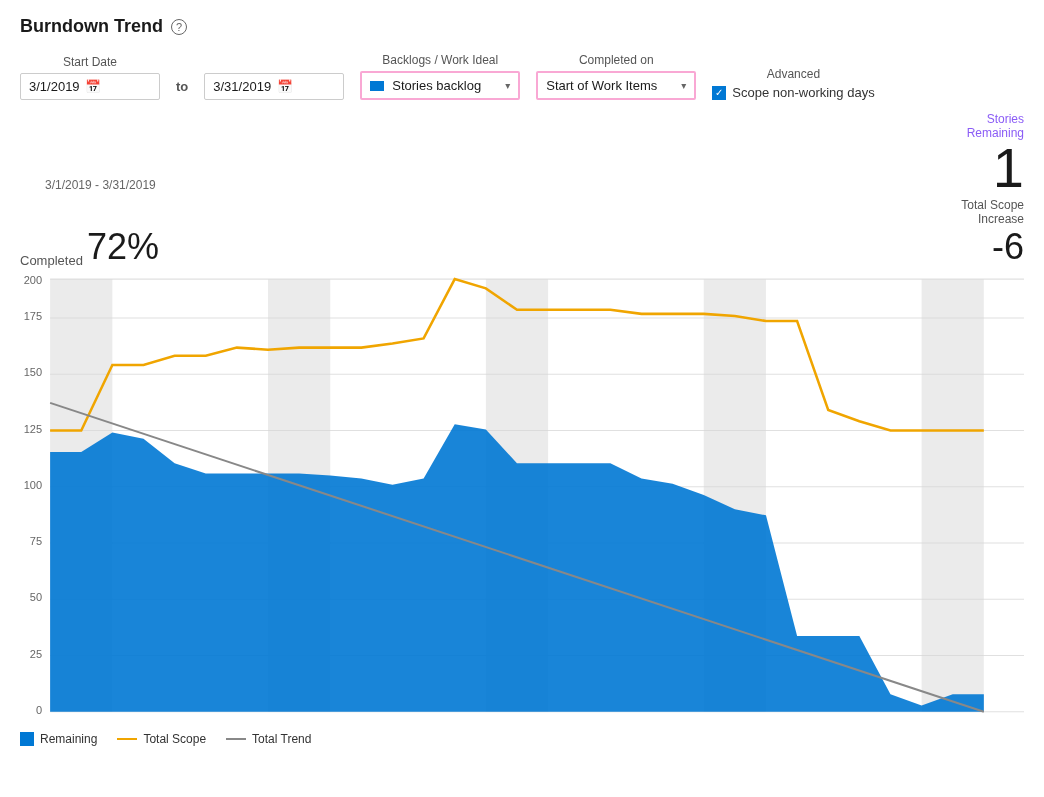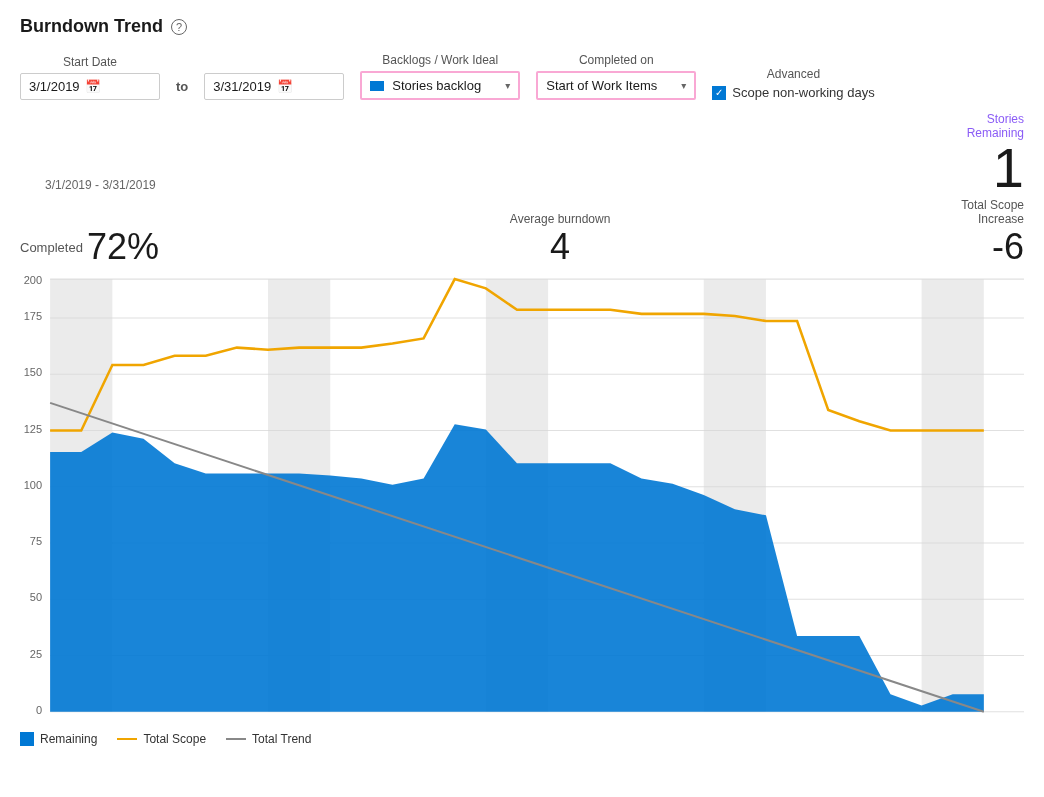--- a/index.html
+++ b/index.html
@@ -96,27 +96,23 @@
 
   <div style="display:flex; justify-content:space-between; align-items:flex-end; margin-bottom:2px;margin-left:25px;">
     <span class="date-range">3/1/2019 - 3/31/2019</span>
     <div style="text-align:right;">
       <div style="font-size:12px;color:#8b5cf6;text-align:right;">Stories<br>Remaining</div>
       <div style="font-size:56px;font-weight:200;color:#1a1a1a;line-height:1;">1</div>
     </div>
   </div>
 
   <div style="display:flex; justify-content:space-between; align-items:flex-end; margin-bottom:6px;">
-    <div style="display:flex;align-items:center;gap:4px;">
+    <div style="display:flex;align-items:flex-end;gap:4px;">
       <span style="font-size:13px;color:#555;">Completed</span>
       <span style="font-size:36px;font-weight:300;color:#1a1a1a;">72%</span>
-    </div>
-    <div style="text-align:center;">
-      <div style="font-size:12px;color:#555;">Average burndown</div>
-      <div style="font-size:36px;font-weight:300;color:#1a1a1a;">4</div>
     </div>
     <div style="text-align:right;">
       <div style="font-size:12px;color:#555;text-align:right;">Total Scope<br>Increase</div>
       <div style="font-size:36px;font-weight:300;color:#1a1a1a;">-6</div>
     </div>
   </div>
 
   <div class="chart-area">
     <svg class="chart" viewBox="0 0 1000 440" preserveAspectRatio="none">
 

